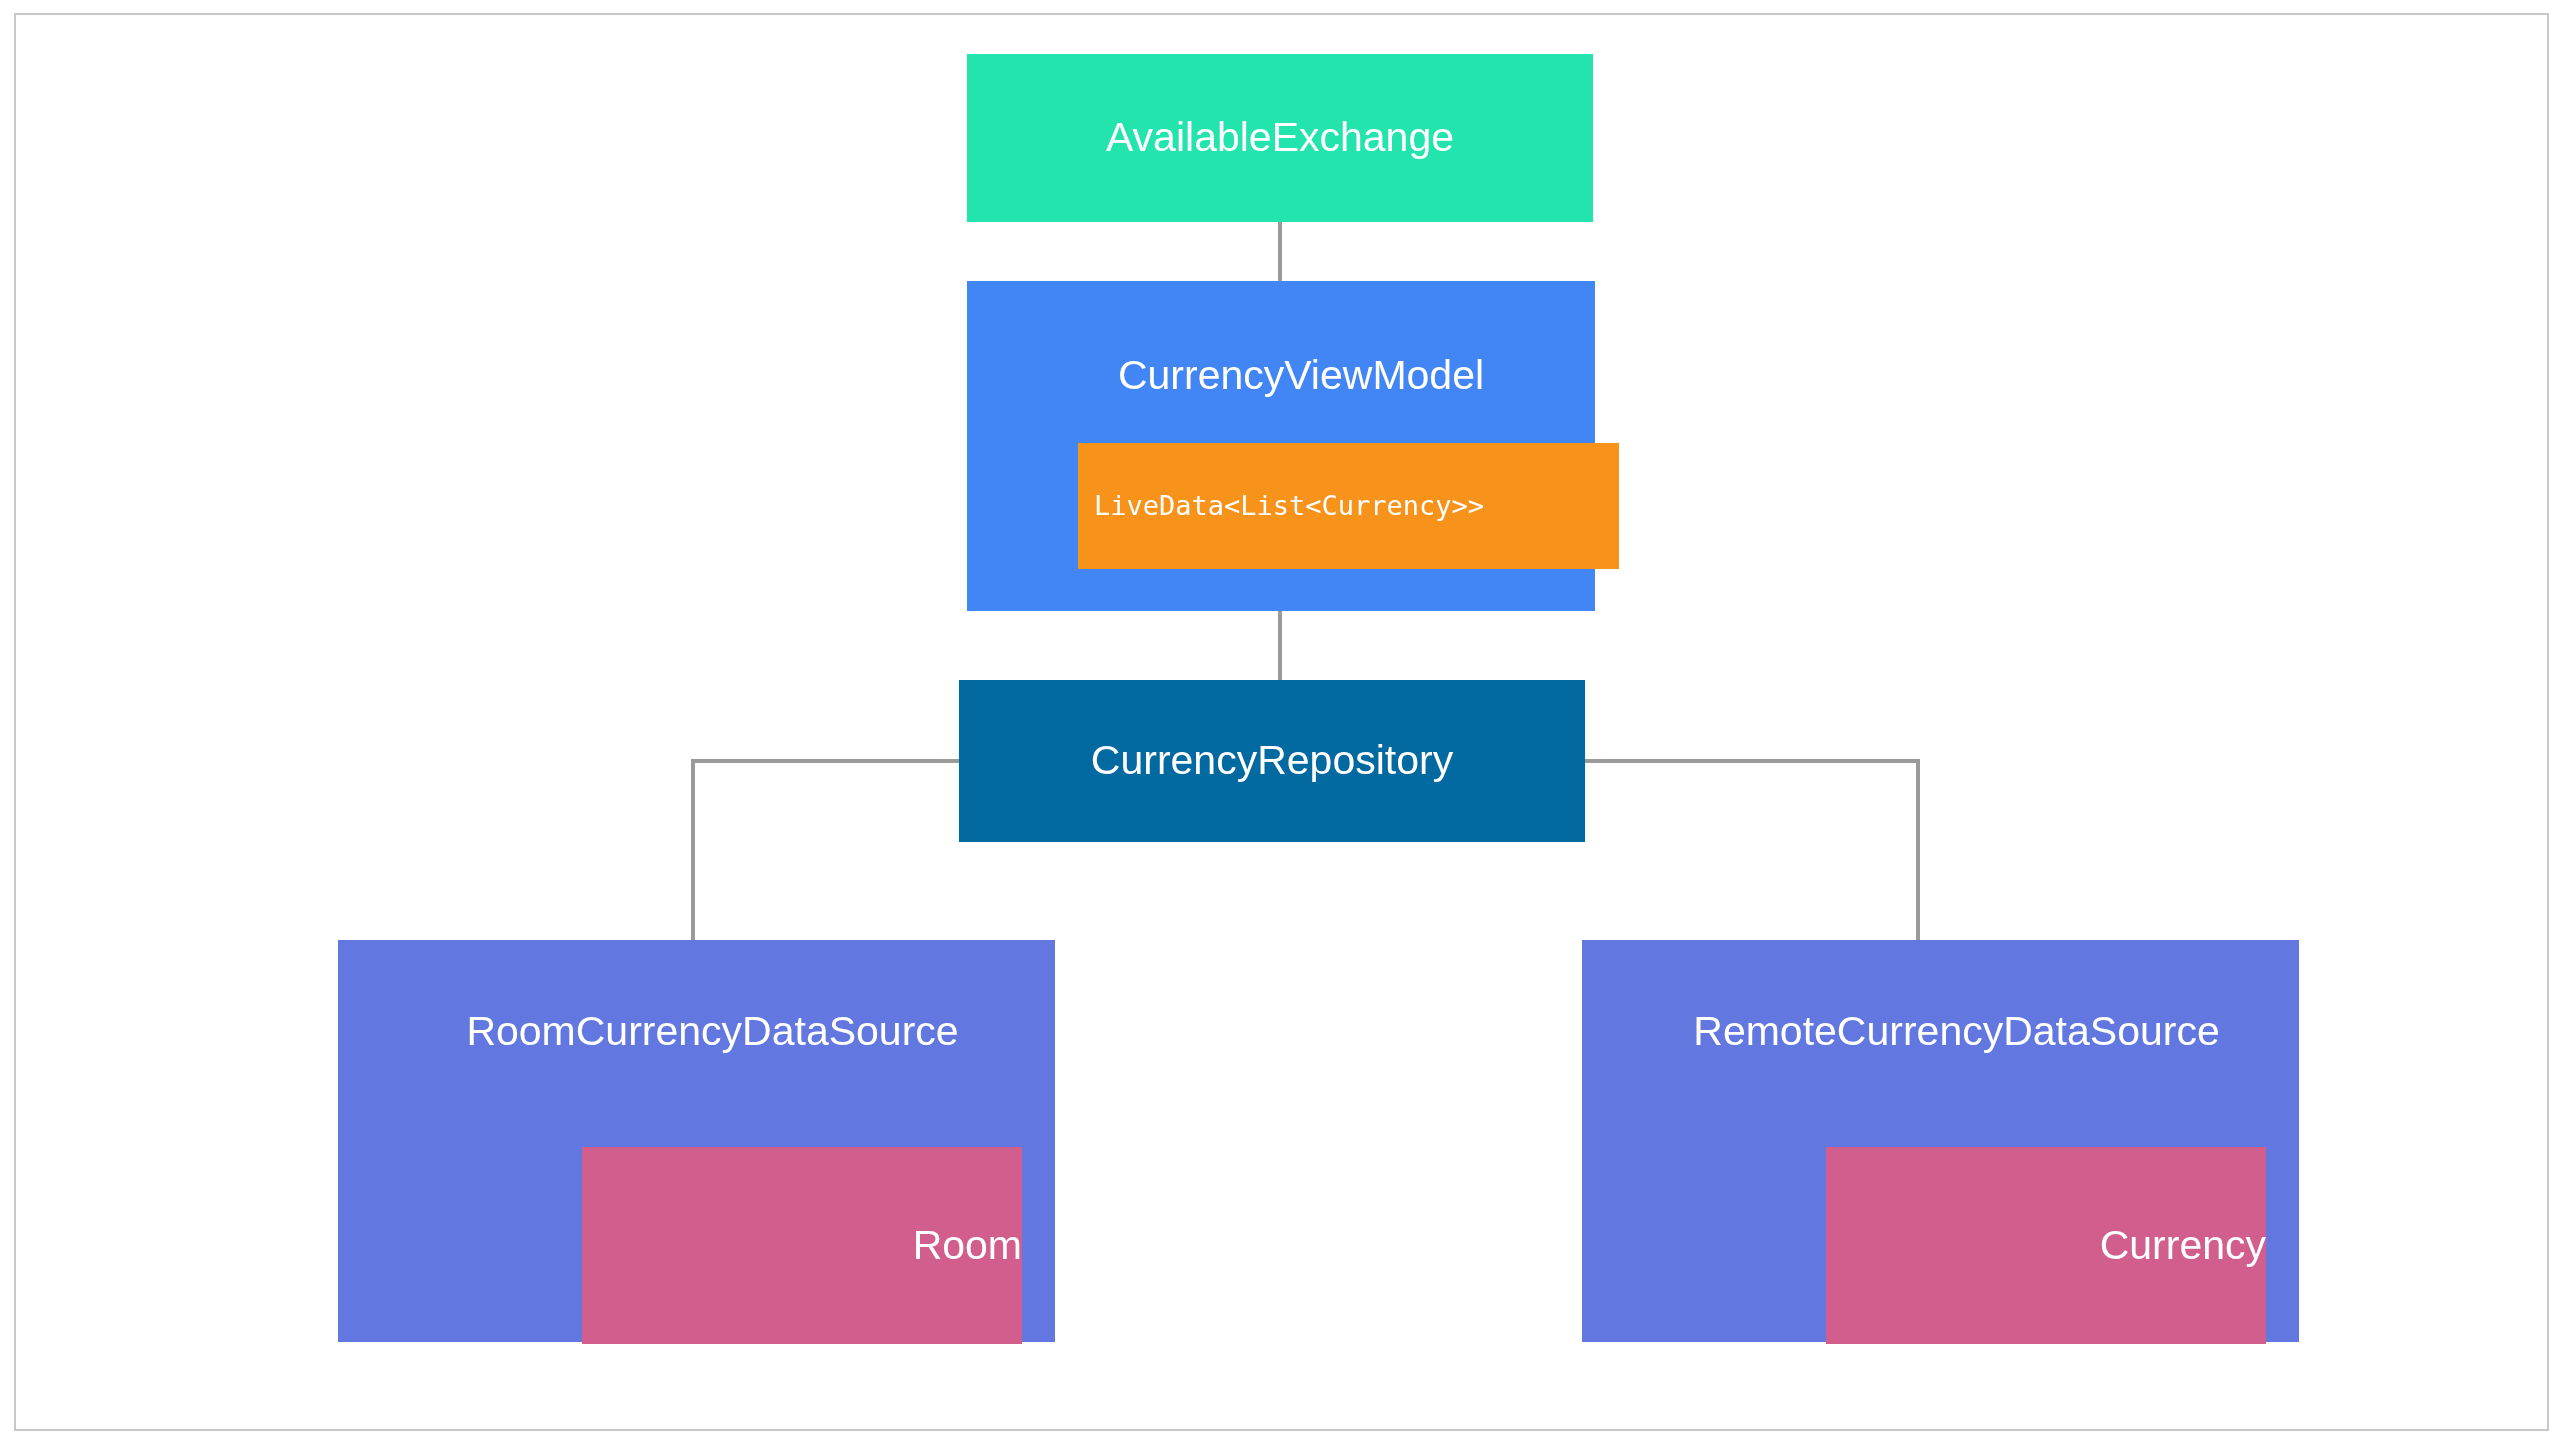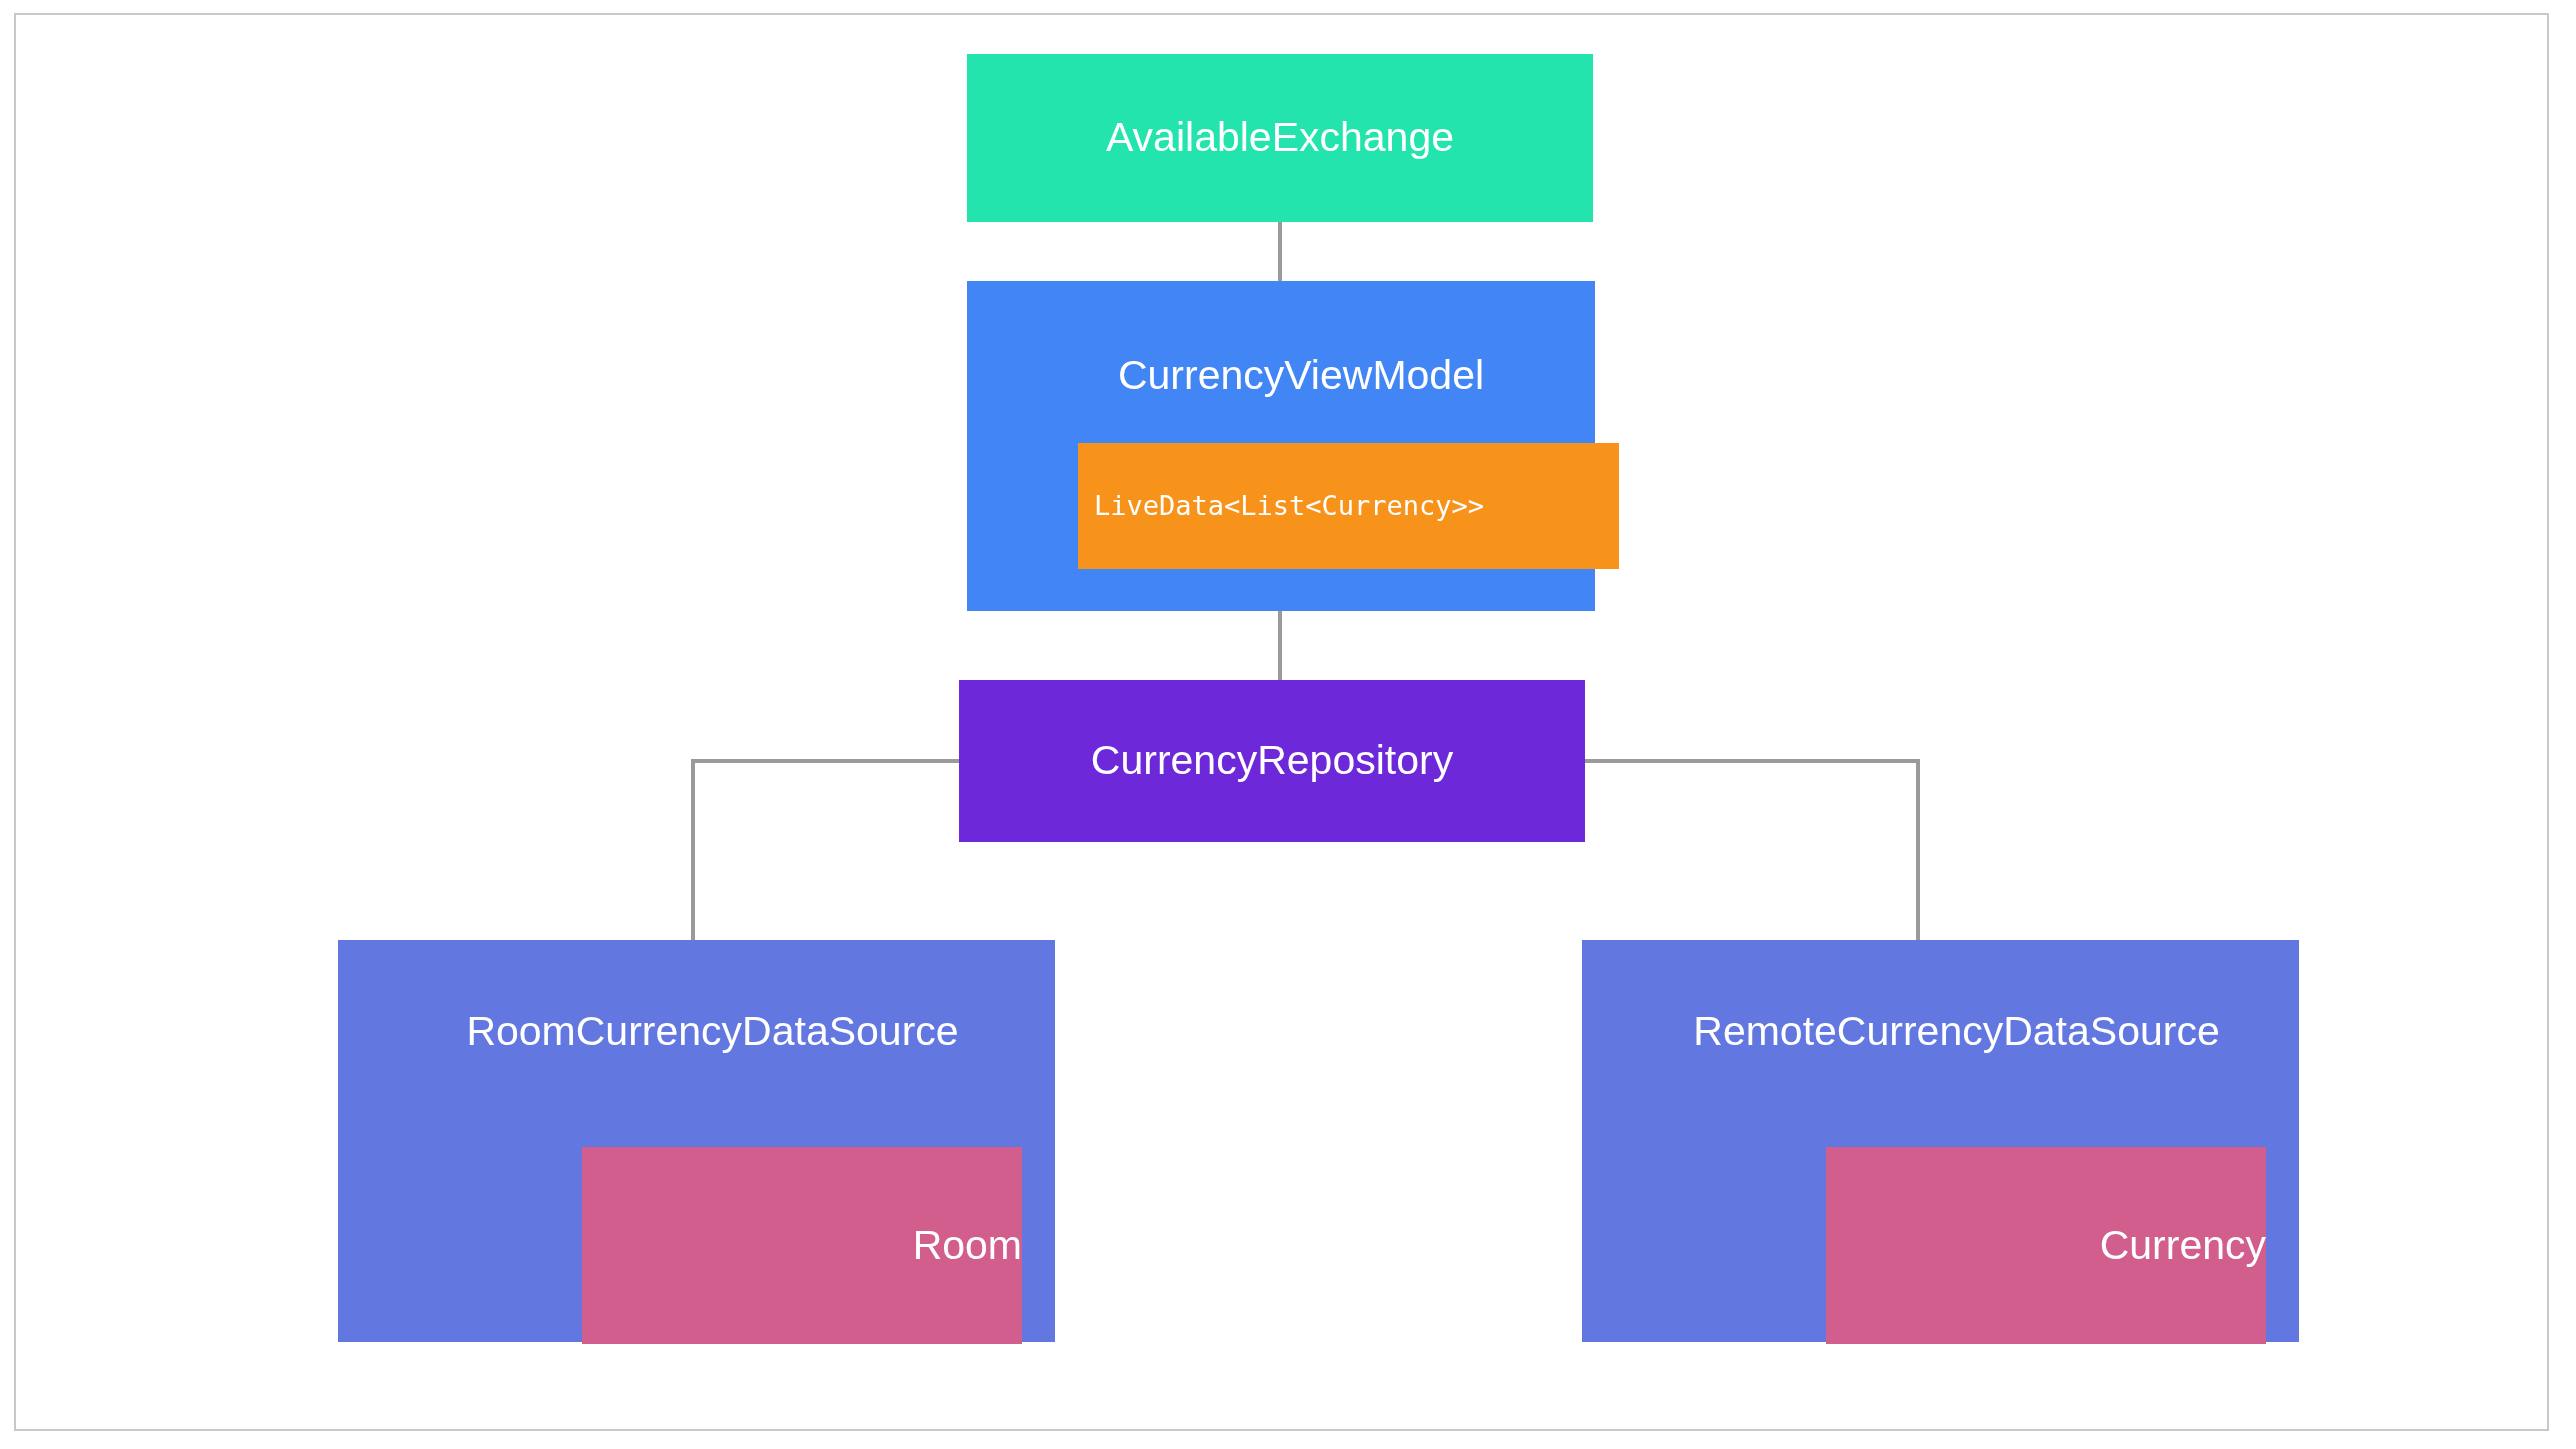--- a/index.html
+++ b/index.html
@@ -106,21 +106,21 @@
     line-height: 1.32;
     white-space: pre;
   }
 
   
   .node-repository {
     left: 959px;
     top: 680px;
     width: 626px;
     height: 162px;
-    background: #6d28d9;
+    background: #0369a1;
     justify-content: center;
     align-items: center;
   }
   .node-repository .node-title { font-size: 41px; }
 
   
   .node-datasource {
     width: 717px;
     height: 402px;
     background: #6377e0;

